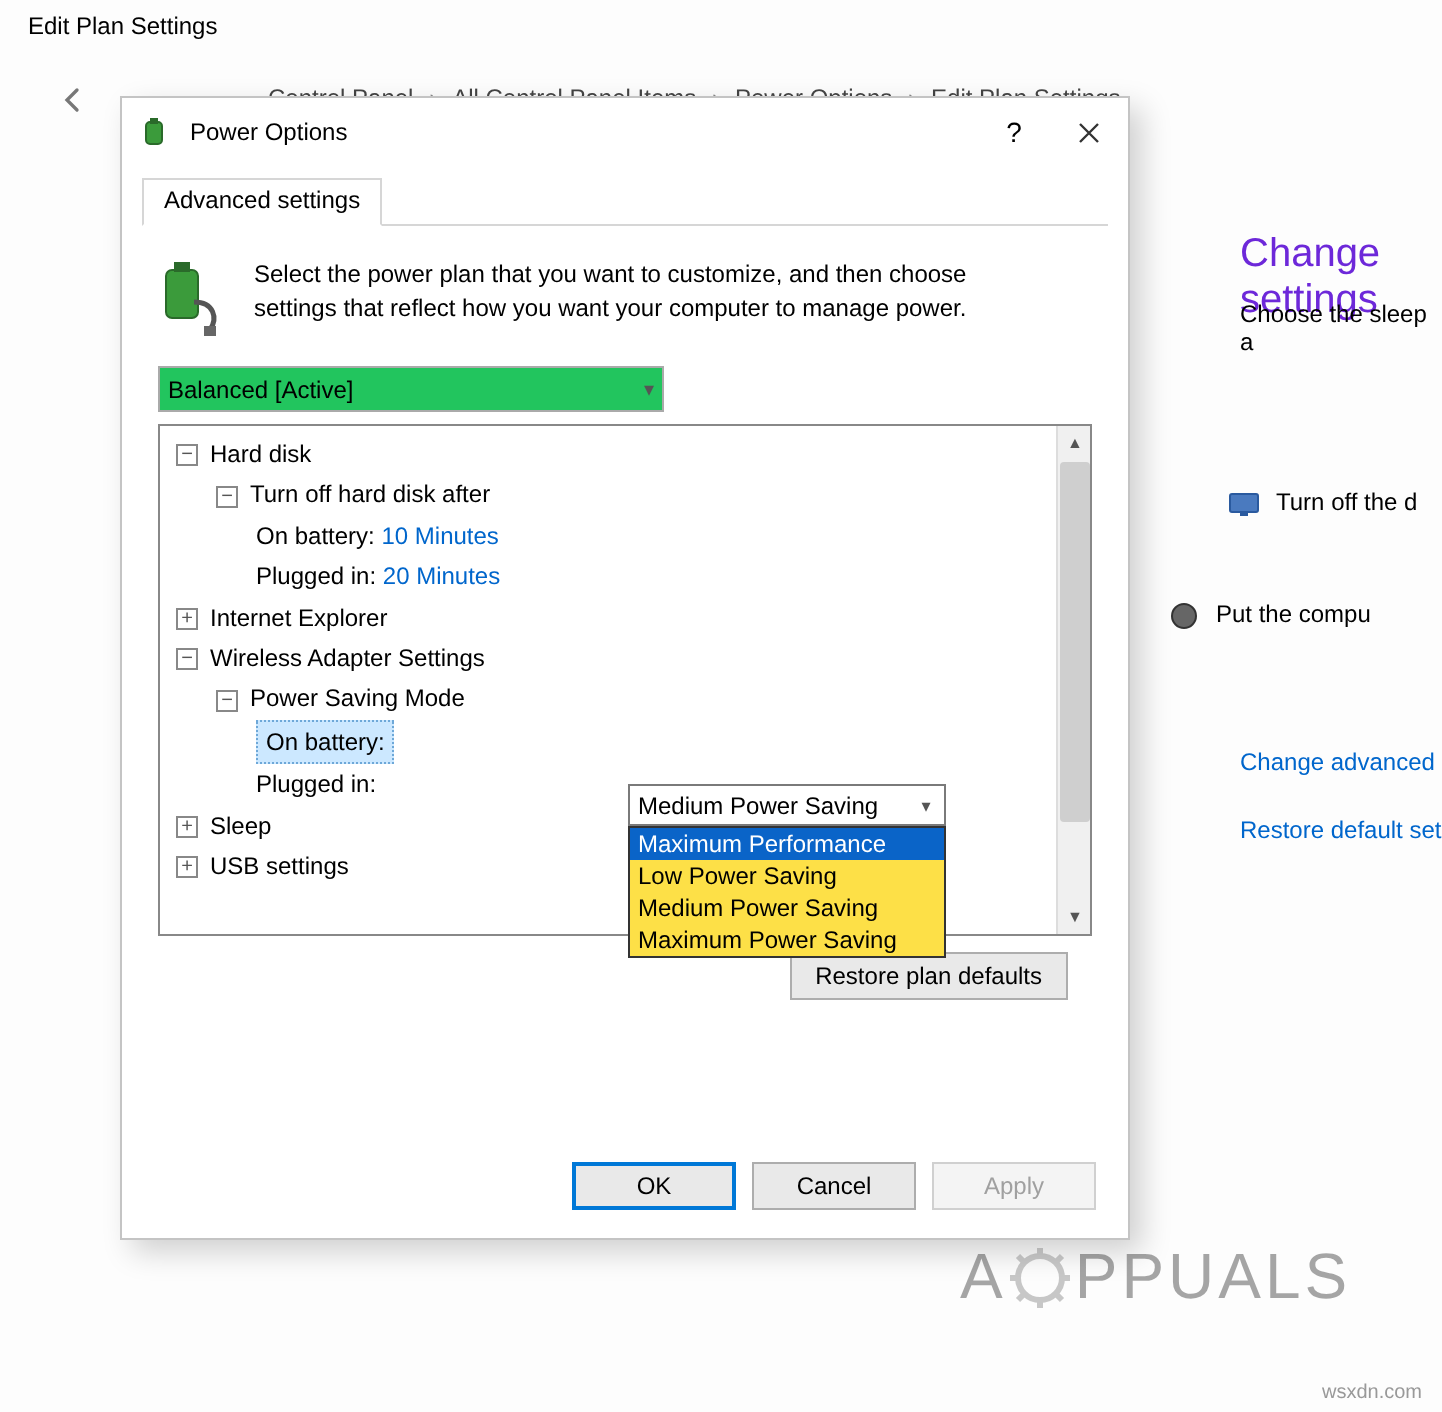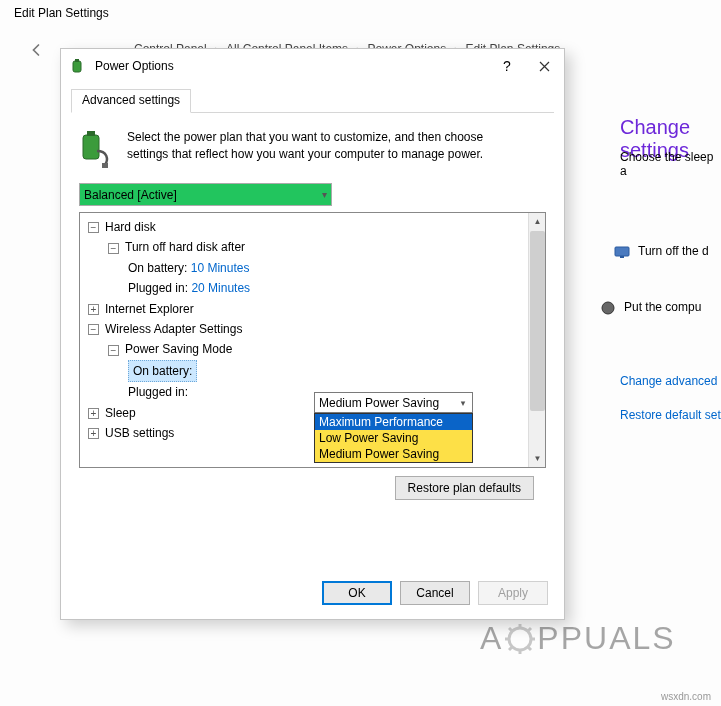--- a/index.html
+++ b/index.html
@@ -10,21 +10,21 @@
     .back-btn { position: absolute; left: 26px; top: 40px; width: 24px; height: 24px; }
     .back-btn svg { width: 20px; height: 20px; }
     .breadcrumb-bg { position: absolute; left: 130px; top: 38px; height: 22px; display: flex; align-items: center; font-size: 12px; color: #444; }
     .breadcrumb-bg span { margin: 0 4px; }
     .breadcrumb-bg .chev { color: #888; font-size: 10px; }
     
     
     .right-h1 { position: absolute; left: 620px; top: 116px; font-size: 20px; color: #6d28d9; font-weight: 400; }
     .right-sub { position: absolute; left: 620px; top: 150px; font-size: 12px; }
     .right-row1 { position: absolute; left: 638px; top: 244px; font-size: 12px; display: flex; }
-    .right-row2 { position: absolute; left: 624px; top: 300px; font-size: 12px; display: flex; }
+    .right-row2 { position: absolute; left: 608px; top: 300px; font-size: 12px; display: flex; }
     .right-link1 { position: absolute; left: 620px; top: 374px; font-size: 12px; }
     .right-link2 { position: absolute; left: 620px; top: 408px; font-size: 12px; }
     .link { color: #0066cc; cursor: pointer; }
     .globe-icon { width: 16px; height: 16px; margin-right: 6px; display: inline-flex; align-items: center; justify-content: center; position: absolute; left: -24px; }
     
     
     .dialog {
       position: absolute; left: 60px; top: 48px; width: 505px; height: 572px;
       background: #fff; border: 1px solid #c4c4c4;
       box-shadow: 6px 6px 14px rgba(0,0,0,0.18);
@@ -71,21 +71,21 @@
     .dd-field .chev { width: 18px; text-align: center; font-size: 9px; color: #555;}
     .dd-list { position: absolute; left: 234px; top: 200px; width: 159px; border: 1px solid #333; background: #fde047; font-size: 12px; z-index: 50;}
     .dd-list div { padding: 1px 4px; cursor: pointer; }
     .dd-list div.hi { background: #0a64c8; color: #fff; }
     
     .restore-row { text-align: right; margin-top: 8px; padding-right: 12px;}
     .btn { height: 24px; padding: 0 12px; font-size: 12px; border: 1px solid #adadad; background: #e9e9e9; cursor: pointer; }
     .btn.disabled { color: #a0a0a0; border-color: #d0d0d0; background: #f4f4f4; cursor: default;}
     .btn.primary { border: 2px solid #0078d7; background: #e9e9e9;}
     .footer { position: absolute; bottom: 14px; right: 16px; display: flex; gap: 8px;}
-    .footer .btn { width: 70px; }
+    .footer .btn { width: 82px; }
     
     .watermark { position: absolute; left: 480px; top: 620px; font-size: 32px; color: rgba(0,0,0,0.35); font-weight: 500; letter-spacing: 2px; display: flex; align-items: center;}
     .watermark svg { width: 34px; height: 34px; opacity: 0.35;}
     .wsx { position: absolute; right: 10px; bottom: 4px; font-size: 10px; color: #999;}
   </style>
 </head>
 <body>
 
 <div class="parent-title">Edit Plan Settings</div>
 
@@ -189,20 +189,21 @@
       </div>
 
       <div class="dd-field">
         <span>Medium Power Saving</span>
         <span class="chev">▾</span>
       </div>
       <div class="dd-list">
         <div class="hi">Maximum Performance</div>
         <div>Low Power Saving</div>
         <div>Medium Power Saving</div>
+        <div>Maximum Power Saving</div>
       </div>
 
       <div class="tree-scroll">
         <div class="arr up">▲</div>
         <div class="thumb"></div>
         <div class="arr down">▼</div>
       </div>
     </div>
 
     <div class="restore-row">

